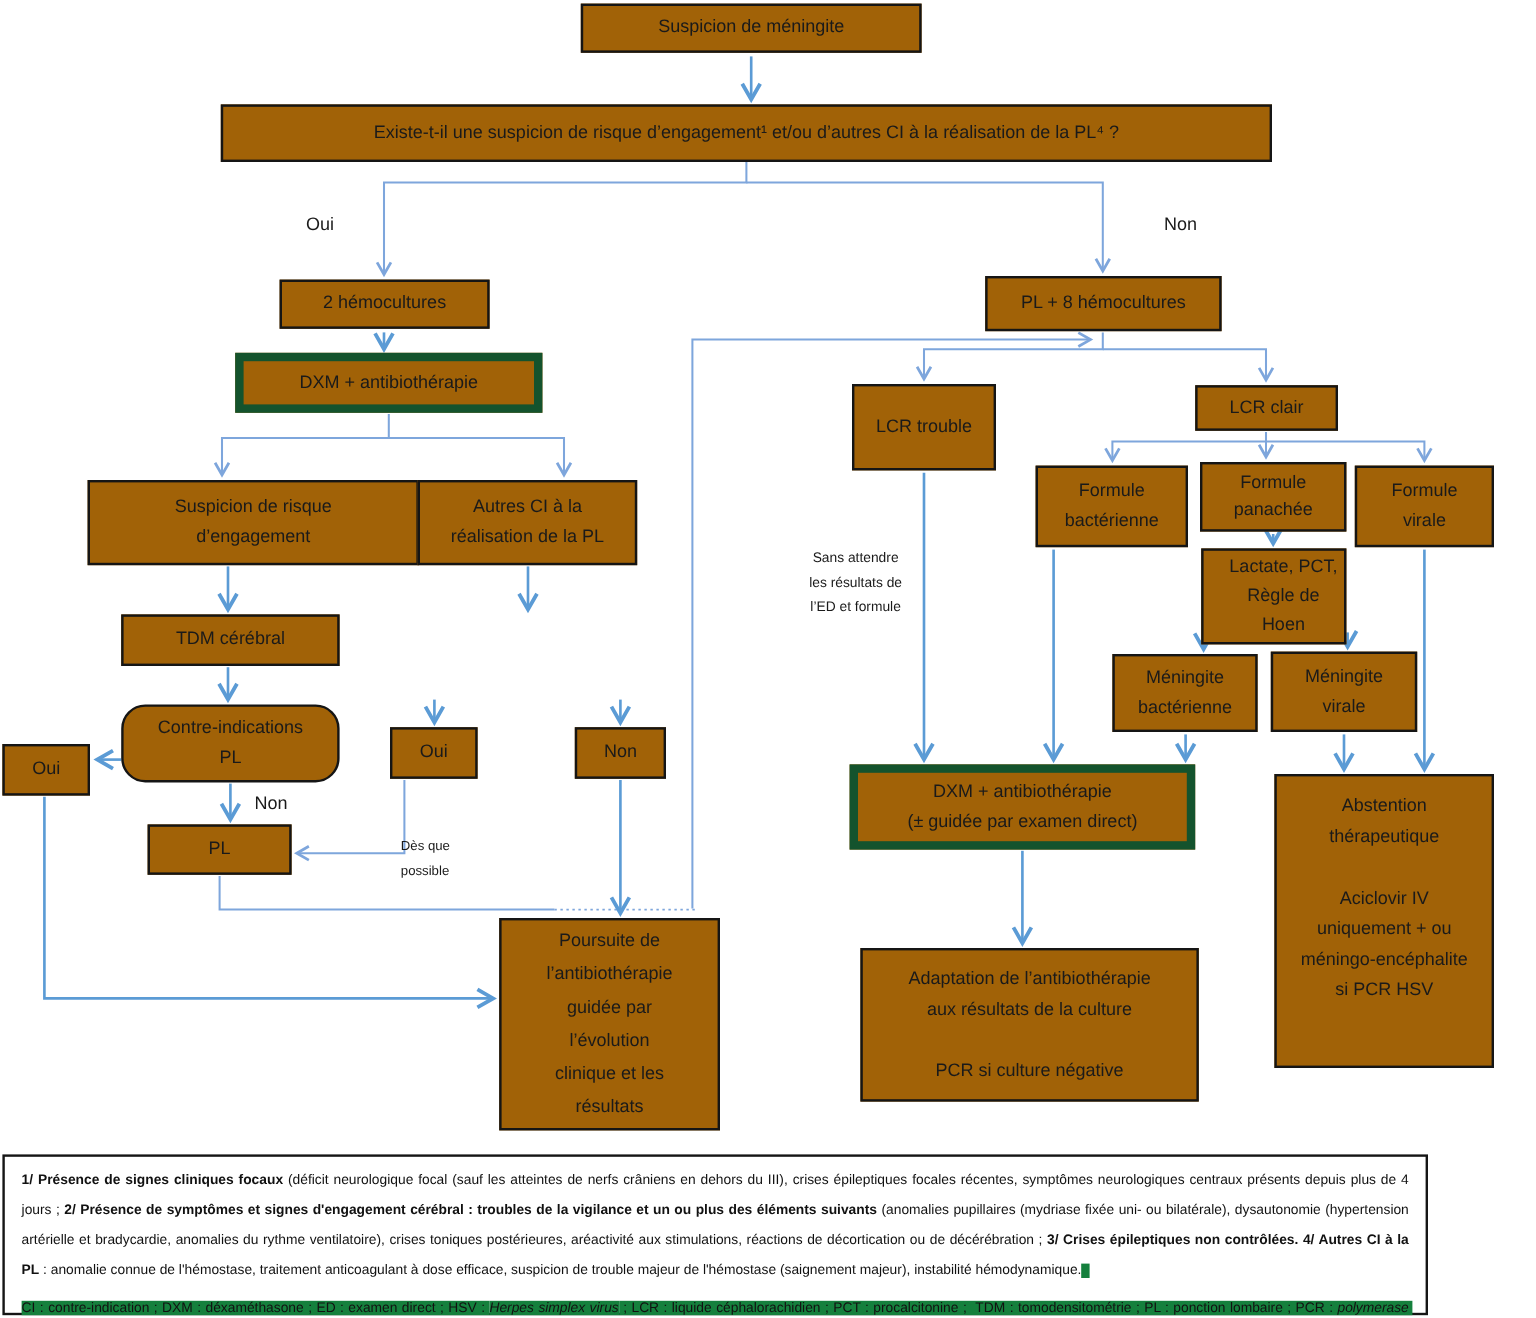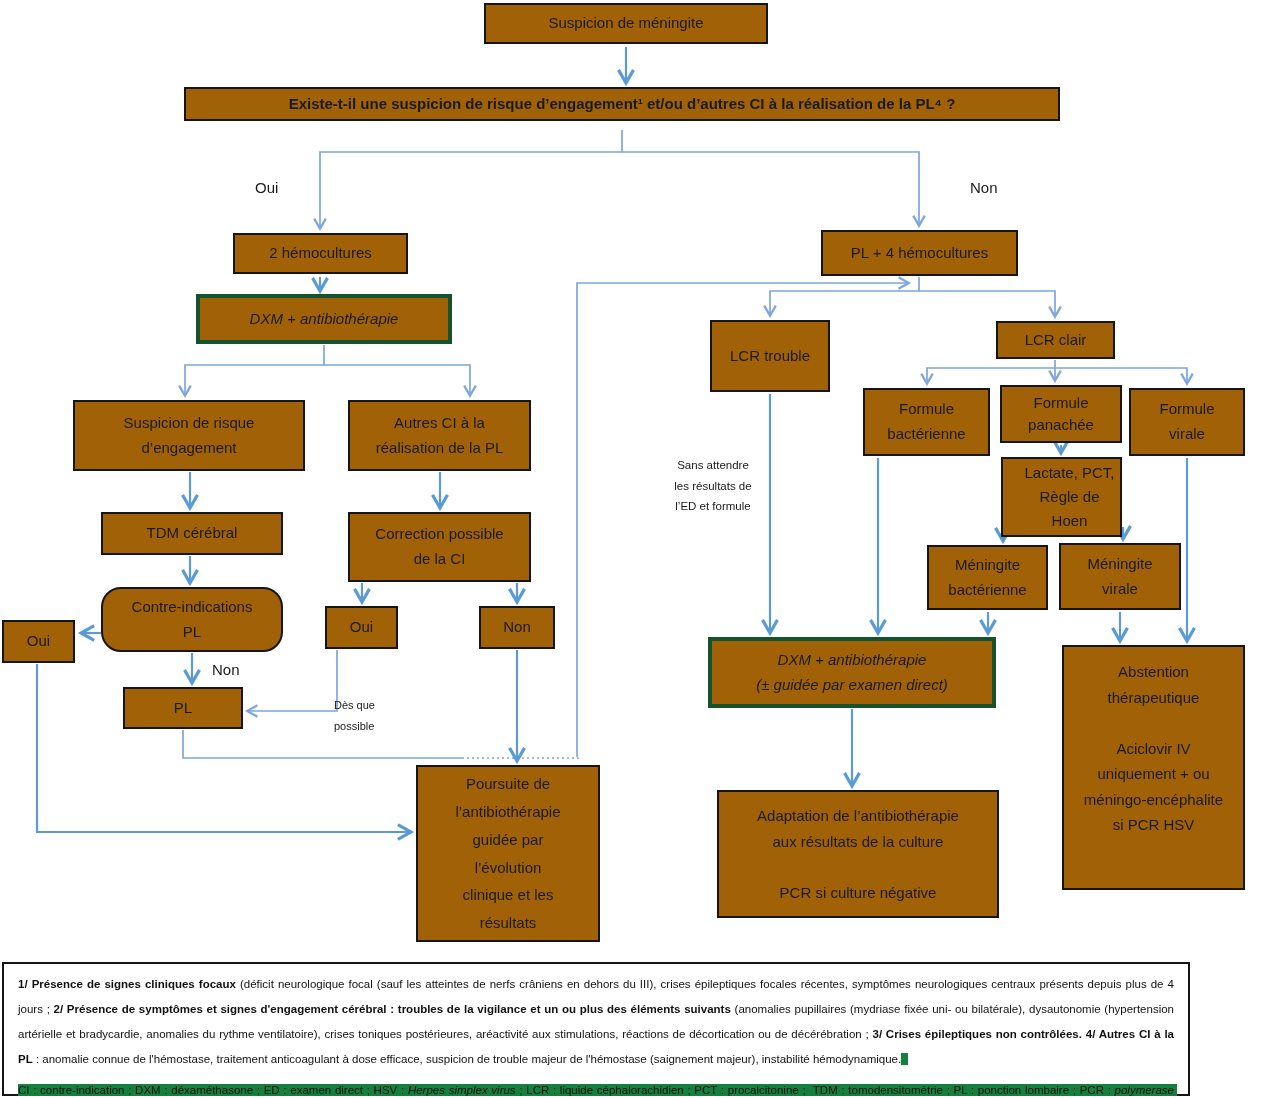--- a/index.html
+++ b/index.html
@@ -2,21 +2,21 @@
 <html><head>
 <meta charset="utf-8">
 <style>
   html,body{margin:0;padding:0;background:#fff;}
   #canvas{position:relative;width:1280px;height:1098px;background:#fff;overflow:hidden;
           font-family:"Liberation Sans",sans-serif;color:#1a1a1a;}
   #wires{position:absolute;left:0;top:0;width:1280px;height:1098px;z-index:0;}
   .node{position:absolute;background:#a16207;border:2px solid #151515;box-sizing:border-box;
         display:flex;align-items:center;justify-content:center;text-align:center;
         white-space:pre-line;font-size:15px;line-height:1.65;z-index:2;}
-  .alert{border:4px solid #14532d;font-style:italic;}
+  .alert{border:7px solid #14532d;}
   .top-align{align-items:flex-start;padding-top:12px;}
   .freelabel{position:absolute;white-space:pre-line;z-index:1;font-size:15px;line-height:1.4;}
   .small{font-size:11.5px;line-height:1.8;text-align:center;}
   .small2{font-size:11px;line-height:1.9;text-align:left;}
   .c{fill:none;stroke:#5B9BD5;stroke-width:2.2;}
   .cl{fill:none;stroke:#7EA6DC;stroke-width:1.7;}
   .cd{fill:none;stroke:#7EA6DC;stroke-width:1.5;stroke-dasharray:2 3;}
   #footnote-box{position:absolute;left:2px;top:962px;width:1188px;height:134px;
         border:2px solid #151515;box-sizing:border-box;background:#fff;z-index:2;
         padding:8px 14px 20px 14px;}
@@ -75,56 +75,54 @@
     <polyline class="c" points="1003,527 1003,540" marker-end="url(#ar)"></polyline>
     <polyline class="c" points="1123,527 1123,538" marker-end="url(#ar)"></polyline>
     <polyline class="c" points="988,612 988,632" marker-end="url(#ar)"></polyline>
     <polyline class="c" points="1120,612 1120,640" marker-end="url(#ar)"></polyline>
     <polyline class="c" points="1187,458 1187,640" marker-end="url(#ar)"></polyline>
     <polyline class="c" points="852,709 852,785" marker-end="url(#ar)"></polyline>
   </svg>
 
   <div class="node" style="left:484px;top:3px;width:284px;height:41px;">Suspicion de méningite</div>
 
-  <div class="node" style="left:184px;top:87px;width:876px;height:34px;font-weight:bold;">Existe-t-il une suspicion de risque d’engagement¹ et/ou d’autres CI à la réalisation de la PL⁴ ?</div>
+  <div class="node" style="left:184px;top:87px;width:876px;height:48px;">Existe-t-il une suspicion de risque d’engagement¹ et/ou d’autres CI à la réalisation de la PL⁴ ?</div>
 
   <div class="node" style="left:233px;top:233px;width:175px;height:41px;">2 hémocultures</div>
 
   <div class="node alert" style="left:196px;top:294px;width:256px;height:50px;">DXM + antibiothérapie</div>
 
-  <div class="node" style="left:73px;top:400px;width:232px;height:71px;">Suspicion de risque
+  <div class="node" style="left:73px;top:400px;width:276px;height:71px;">Suspicion de risque
 d’engagement</div>
 
   <div class="node" style="left:101px;top:512px;width:182px;height:43px;">TDM cérébral</div>
 
   <div class="node" style="left:348px;top:400px;width:183px;height:71px;">Autres CI à la
 réalisation de la PL</div>
 
-  <div class="node" style="left:348px;top:512px;width:183px;height:70px;">Correction possible
-de la CI</div>
 
   <div class="node" style="left:101px;top:587px;width:182px;height:65px;border-radius:20px;">Contre-indications
 PL</div>
 
   <div class="node" style="left:2px;top:620px;width:73px;height:43px;">Oui</div>
 
   <div class="node" style="left:325px;top:606px;width:73px;height:43px;">Oui</div>
 
   <div class="node" style="left:479px;top:606px;width:76px;height:43px;">Non</div>
 
   <div class="node" style="left:123px;top:687px;width:120px;height:42px;">PL</div>
 
   <div class="node" style="left:416px;top:765px;width:184px;height:177px;line-height:1.85;">Poursuite de
 l’antibiothérapie
 guidée par
 l’évolution
 clinique et les
 résultats</div>
 
-  <div class="node" style="left:821px;top:230px;width:197px;height:46px;">PL + 4 hémocultures</div>
+  <div class="node" style="left:821px;top:230px;width:197px;height:46px;">PL + 8 hémocultures</div>
 
   <div class="node" style="left:710px;top:320px;width:120px;height:72px;">LCR trouble</div>
 
   <div class="node" style="left:996px;top:321px;width:119px;height:38px;">LCR clair</div>
 
   <div class="node" style="left:863px;top:388px;width:127px;height:68px;">Formule
 bactérienne</div>
 
   <div class="node" style="left:1000px;top:385px;width:122px;height:58px;line-height:1.45;">Formule
 panachée</div>

